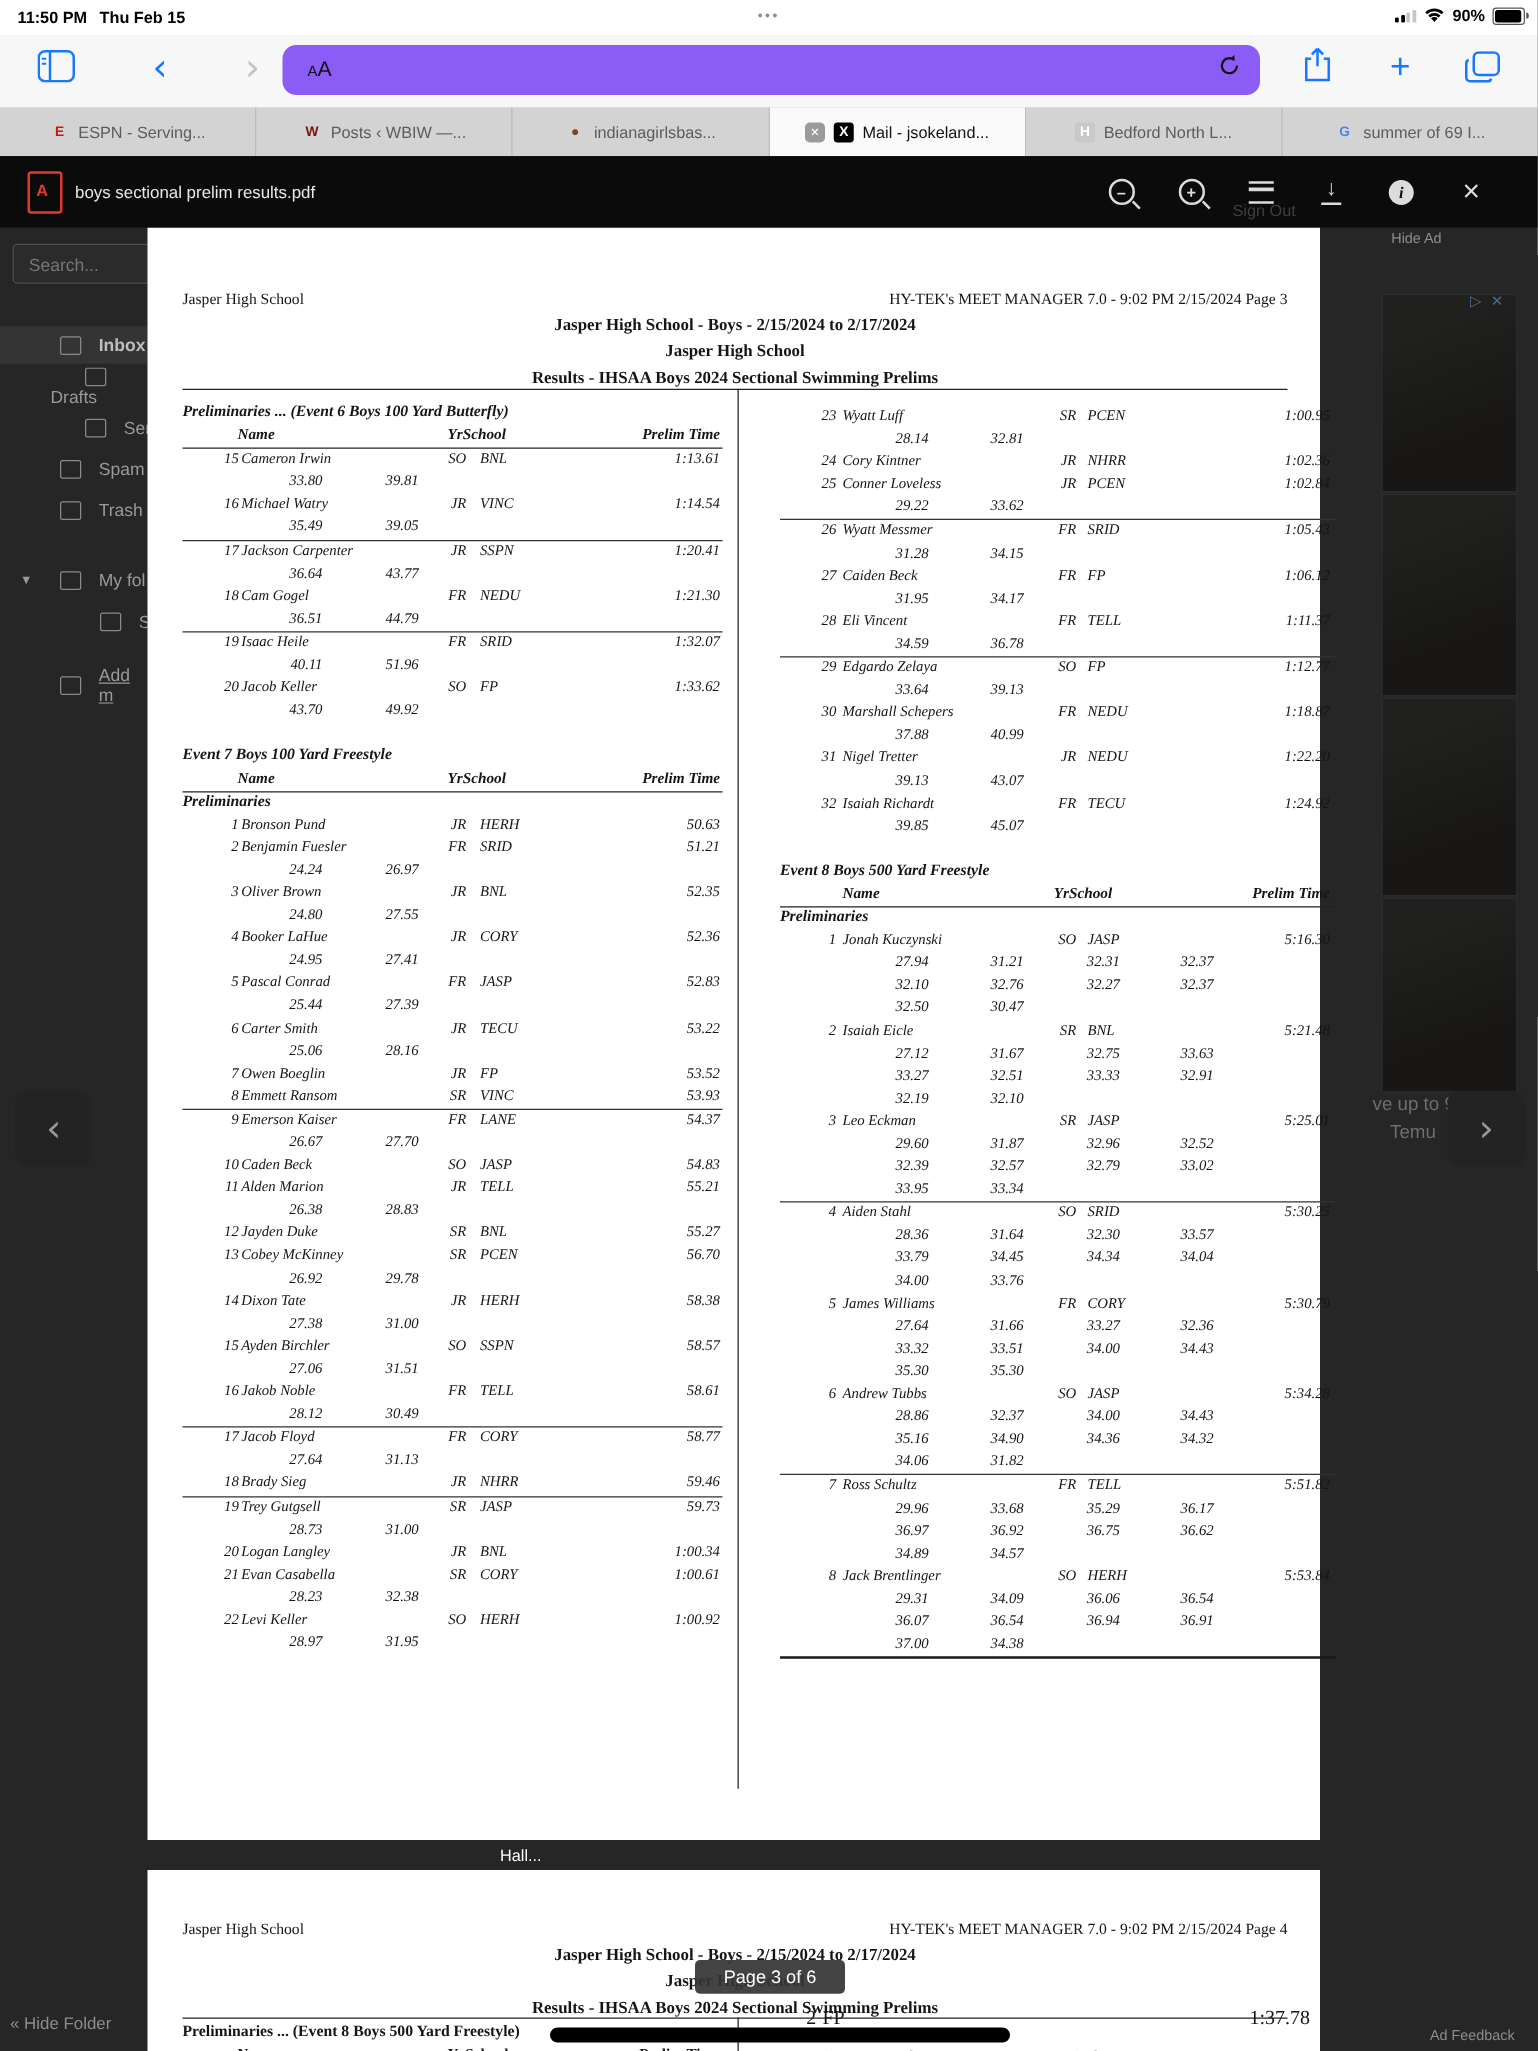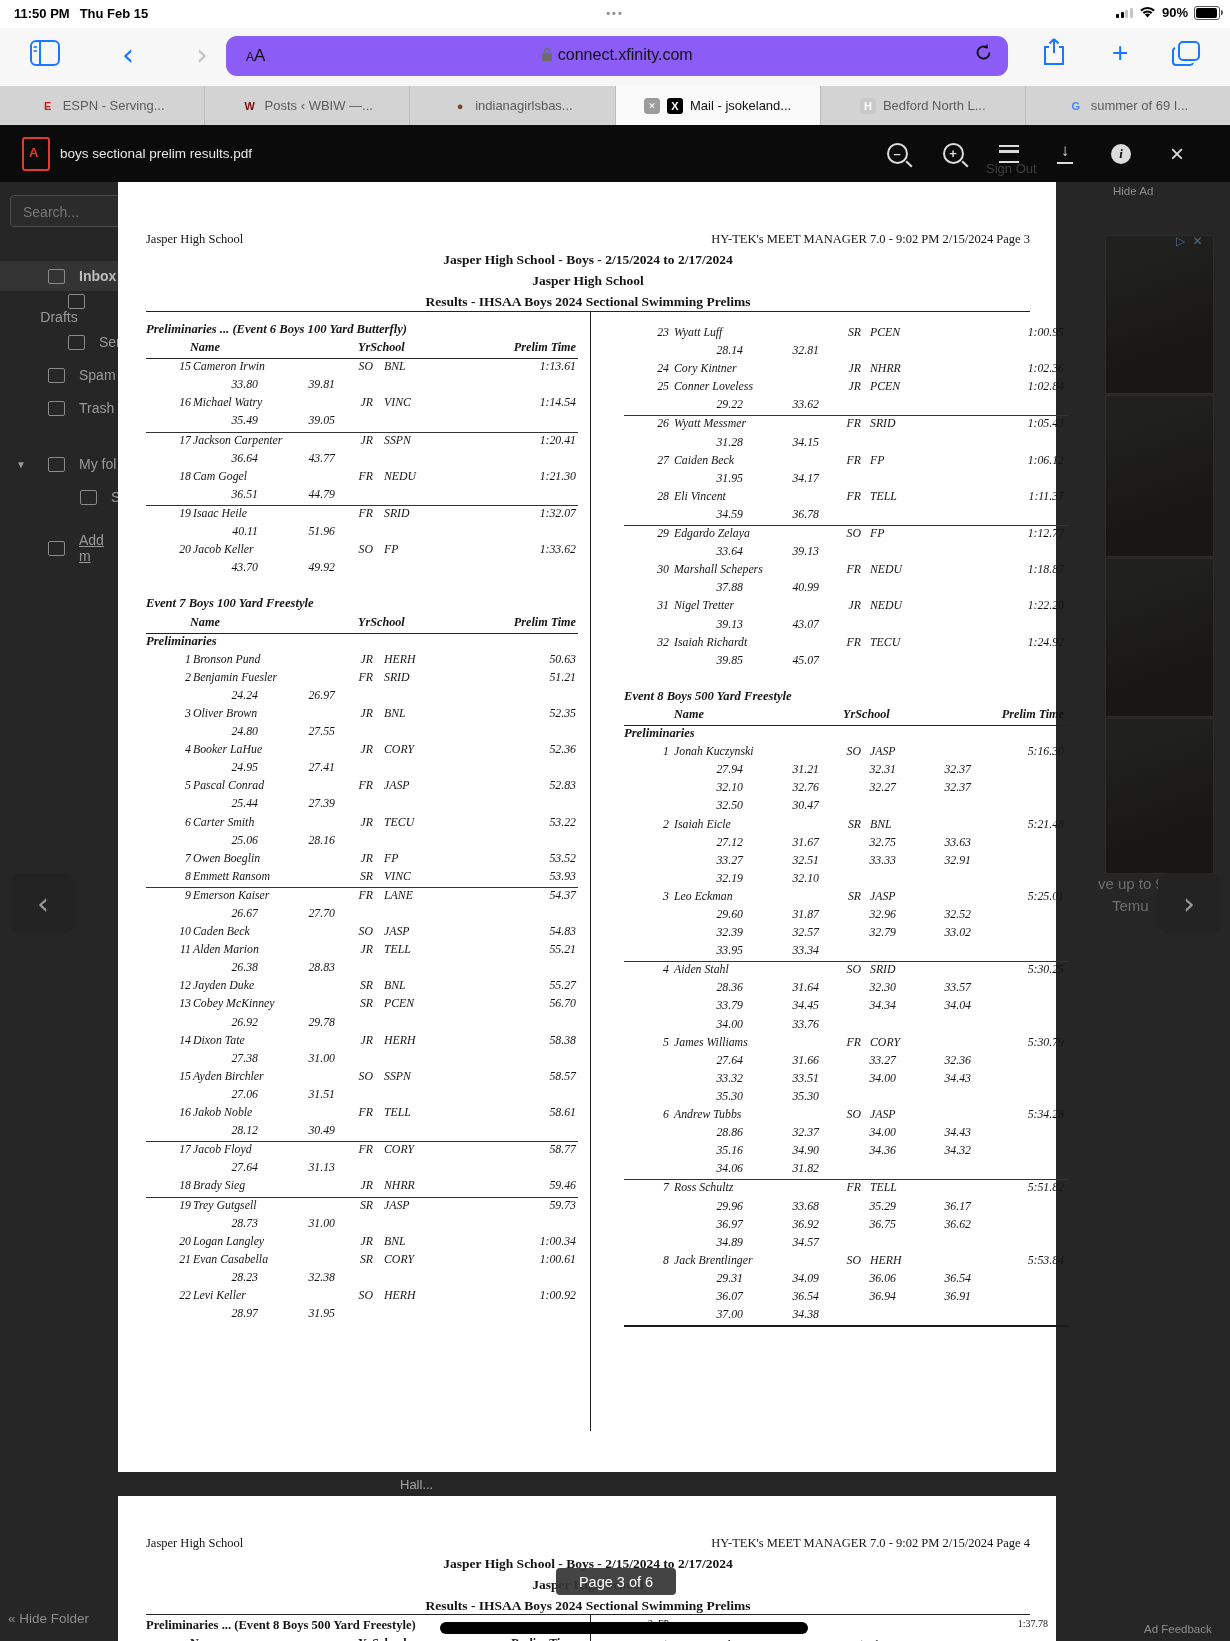--- a/index.html
+++ b/index.html
@@ -75,21 +75,21 @@
          border:1px solid #2c2c2c;}
   #adchoices{position:absolute;left:1176px;top:109px;color:#49698f;font-size:12px;letter-spacing:2px;}
   #temu1{position:absolute;left:1098px;top:750px;color:#6e6e6e;font-size:15px;}
   #temu2{position:absolute;left:1112px;top:772px;color:#6e6e6e;font-size:15px;}
   #hidead{position:absolute;left:1113px;top:60px;color:#8d8d8d;font-size:11.5px;}
   #signout{position:absolute;left:986px;top:36px;color:#3f3f3f;font-size:13px;z-index:32;}
   .navchev{position:absolute;top:748px;width:62px;height:60px;background:#232323;border-radius:9px;color:#999;
            font-size:30px;display:flex;align-items:center;justify-content:center;z-index:40;font-family:"DejaVu Sans",sans-serif;}
   #hidefolder{position:absolute;left:8px;top:1486px;color:#8d8d8d;font-size:13.5px;}
   #adfeedback{position:absolute;left:1144px;top:1498px;color:#8d8d8d;font-size:11.5px;}
-  #hallghost{position:absolute;left:400px;top:1352px;color:#a3a3a3;font-size:13px;}
+  #hallghost{position:absolute;left:400px;top:1352px;color:#ffffff;font-size:13px;}
 
   
   .page{position:absolute;left:118px;width:938px;background:#fff;color:#151515;
         font-family:"Liberation Serif",serif;z-index:20;}
   #page1{top:57px;height:1290px;}
   #page2{top:1371px;height:145px;overflow:hidden;}
   .phead{position:absolute;left:28px;width:884px;text-align:center;font-size:13px;}
   .phead .toprow{display:flex;justify-content:space-between;font-weight:normal;font-size:12.5px;}
   .phead .t{font-weight:bold;margin-top:5px;font-size:13.5px;}
   .prule{position:absolute;left:28px;width:884px;border-top:1.5px solid #222;}
@@ -117,21 +117,21 @@
   .cy{left:212px;}.colR .cy{left:219px;}
   .ct{right:2px;}.colR .ct{right:5px;}
   .sp{width:60px;text-align:right;}
   .colL .p0{left:52px;}.colL .p1{left:129px;}
   .colR .p0{left:59px;}.colR .p1{left:135px;}.colR .p2{left:212px;}.colR .p3{left:287px;}
 
   
   #p2evt{position:absolute;left:28px;top:122px;font-weight:bold;font-size:12.6px;}
   #p2cols{position:absolute;left:28px;top:140px;width:432px;height:18px;font-weight:bold;font-size:12.2px;border-bottom:1.5px solid #222;}
   #p2cols span{position:absolute;}
-  #p2relay{position:absolute;left:490px;top:122px;width:445px;height:18px;font-size:10px;}
+  #p2relay{position:absolute;left:490px;top:110px;width:445px;height:18px;font-size:16px;}
   #p2relay span{position:absolute;}
   #p2legs{position:absolute;left:490px;top:142px;width:445px;height:18px;font-size:11.8px;}
   #p2legs span{position:absolute;}
 
   
   #pagepill{position:absolute;left:556px;top:1443px;width:120px;height:27px;background:rgba(52,52,52,.92);
             border-radius:4px;color:#fff;font-size:14.5px;display:flex;align-items:center;justify-content:center;z-index:50;}
   #blackbar{position:absolute;left:440px;top:1497px;width:368px;height:12px;background:#000;border-radius:6px;z-index:55;}
 </style>
 </head>
@@ -164,27 +164,20 @@
       <rect x="1" y="1" width="28" height="24" rx="5" fill="none" stroke="#1879ff" stroke-width="2"></rect>
       <line x1="10" y1="1" x2="10" y2="25" stroke="#1879ff" stroke-width="2"></line>
       <line x1="3.5" y1="7" x2="7" y2="7" stroke="#1879ff" stroke-width="1.6"></line>
       <line x1="3.5" y1="11" x2="7" y2="11" stroke="#1879ff" stroke-width="1.6"></line>
     </svg>
   <span class="tbicon chev" style="left:122px;color:#1879ff">‹</span>
   <span class="tbicon chev" style="left:196px;color:#c3c3c3">›</span>
 
   <div id="addresspill">
     <span id="aa"><span class="sm">A</span><span class="lg">A</span></span>
-    <div id="urlwrap">
-      <svg width="12" height="15" viewBox="0 0 12 15" style="vertical-align:-2px">
-          <rect x="1" y="6" width="10" height="8" rx="1.6" fill="#6d6d6d"></rect>
-          <path d="M3.5 6 V4.2 a2.5 2.5 0 0 1 5 0 V6" fill="none" stroke="#6d6d6d" stroke-width="1.5"></path>
-        </svg>
-      <span>connect.xfinity.com</span>
-    </div>
     <svg id="refreshbtn" width="17" height="19" viewBox="0 0 17 19">
         <path d="M14.5 9.5 a6 6 0 1 1 -2.2 -4.6" fill="none" stroke="#111" stroke-width="1.8"></path>
         <path d="M12.5 1 L12.7 5.4 L8.6 4.4 Z" fill="#111"></path>
       </svg>
   </div>
 
   <svg class="tbicon" style="left:1043px;top:10px" width="22" height="28" viewBox="0 0 22 28">
       <path d="M11 1 V15 M11 1 L6.5 5.5 M11 1 L15.5 5.5" stroke="#1879ff" stroke-width="2" fill="none"></path>
       <path d="M6 9 H2 V26 H20 V9 H16" stroke="#1879ff" stroke-width="2" fill="none"></path>
     </svg>

